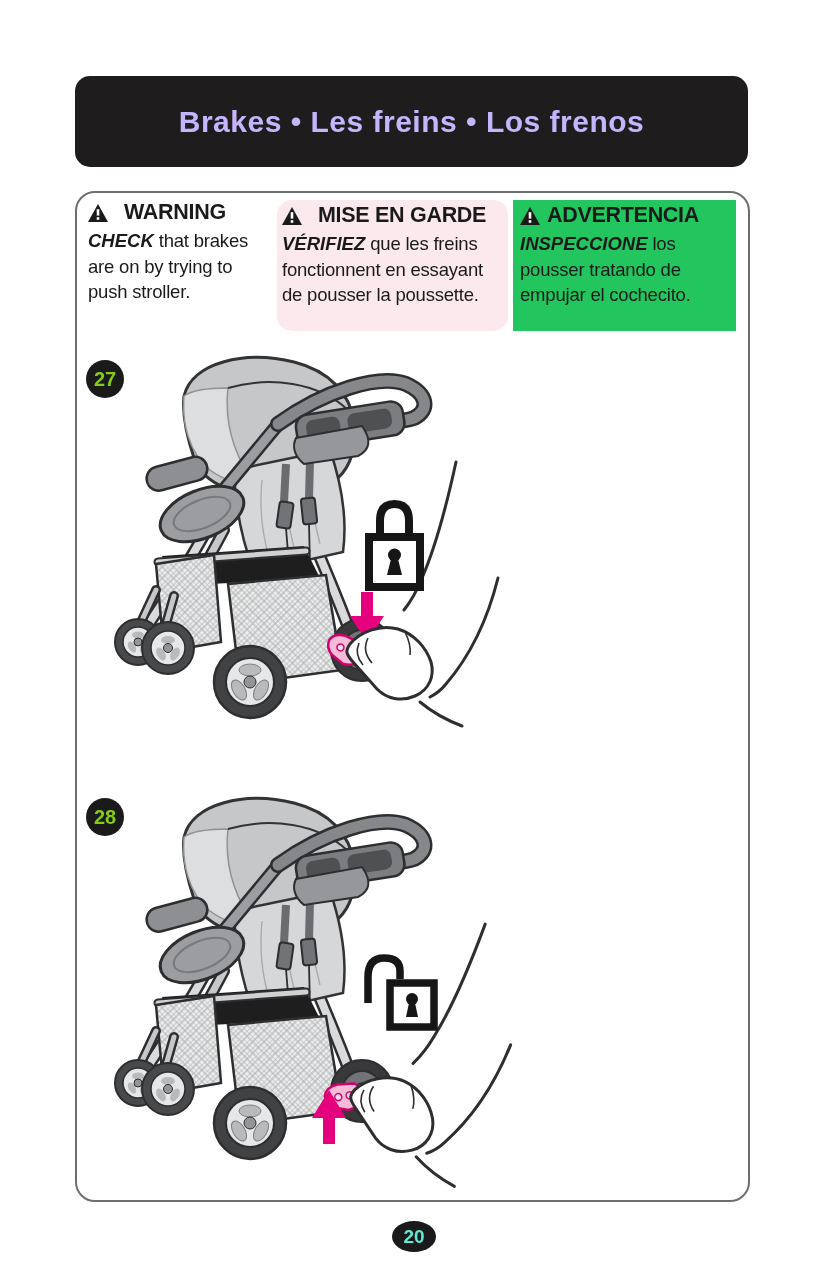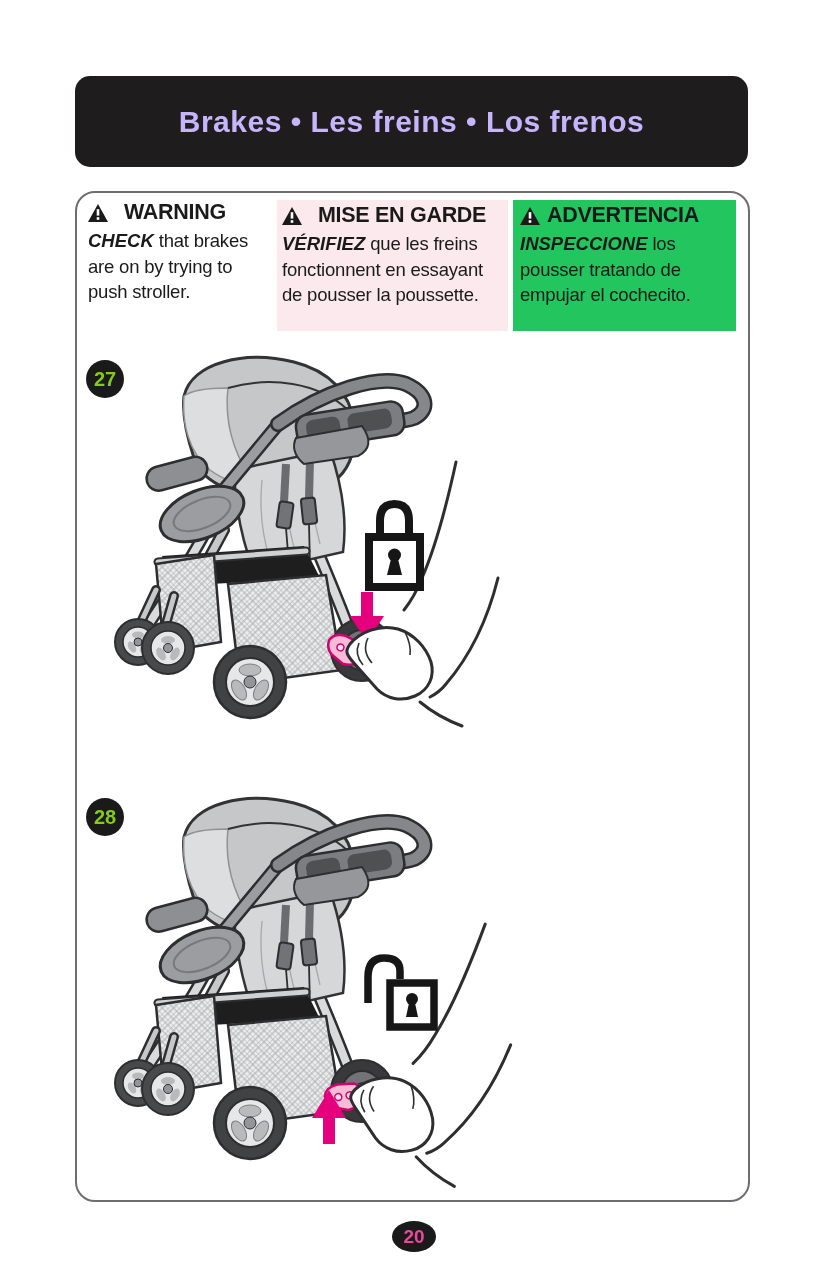--- a/index.html
+++ b/index.html
@@ -8,40 +8,40 @@
   
   .header-bar{position:absolute;left:75px;top:76px;width:673px;height:91px;
       background:#1f1c1d;border-radius:15px;display:flex;align-items:center;justify-content:center;}
   .header-bar .title{color:#c4b5fd;font-weight:700;font-size:30px;letter-spacing:.5px;}
   
   .main-box{position:absolute;left:75px;top:191px;width:671px;height:1007px;
       border:2px solid #6d6e71;border-radius:20px;background:#fff;}
   
   .warn{position:absolute;top:200px;}
   .warn-en{left:88px;width:184px;}
-  .warn-fr{left:277px;width:231px;height:131px;background:#fbe9ee;padding:3px 5px;box-sizing:border-box;}
+  .warn-fr{left:277px;width:231px;height:131px;background:#fbe9ee;padding:3px 5px;box-sizing:border-box;border-radius:15px;}
   .warn-es{left:513px;width:223px;height:131px;background:#22c55e;padding:3px 7px;box-sizing:border-box;}
   .warn-title{display:flex;align-items:center;gap:16px;font-weight:700;font-size:21.5px;letter-spacing:-.3px;}
   .warn-es .warn-title{gap:7px;}
   .warn-body{font-size:18.5px;line-height:1.38;margin-top:3px;letter-spacing:-.2px;}
   .warn-body b{letter-spacing:0;font-style:italic;}
   .wtri{flex:0 0 auto;display:inline-block;}
   
   .step-badge{position:absolute;width:38px;height:38px;border-radius:50%;background:#1a1a1b;
       color:#84cc16;font-weight:700;font-size:20px;display:flex;align-items:center;justify-content:center;}
   .badge-27{left:86px;top:360px;}
   .badge-28{left:86px;top:798px;}
   
   .fig{position:absolute;width:440px;height:400px;}
   .fig-27{left:100px;top:352px;}
   .fig-28{left:100px;top:793px;}
   .fig svg{width:100%;height:100%;display:block;}
   
   .page-oval{position:absolute;left:392px;top:1221px;width:44px;height:31px;border-radius:50%;
-      background:#1a1a1b;color:#ec4899;font-weight:700;font-size:19px;
+      background:#1a1a1b;color:#5eead4;font-weight:700;font-size:19px;
       display:flex;align-items:center;justify-content:center;}
 </style>
 </head>
 <body>
 
 <div class="page">
 
   <svg width="0" height="0" style="position:absolute" aria-hidden="true">
     <defs>
       <pattern id="meshpat" width="8" height="8" patternUnits="userSpaceOnUse" patternTransform="rotate(45)">

